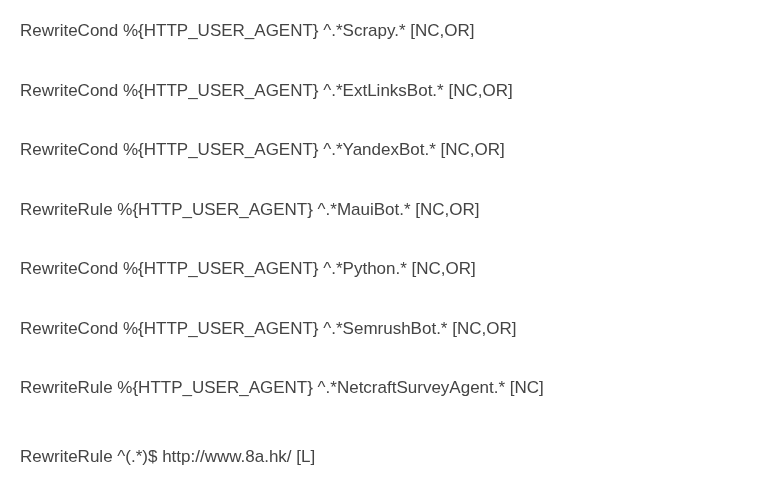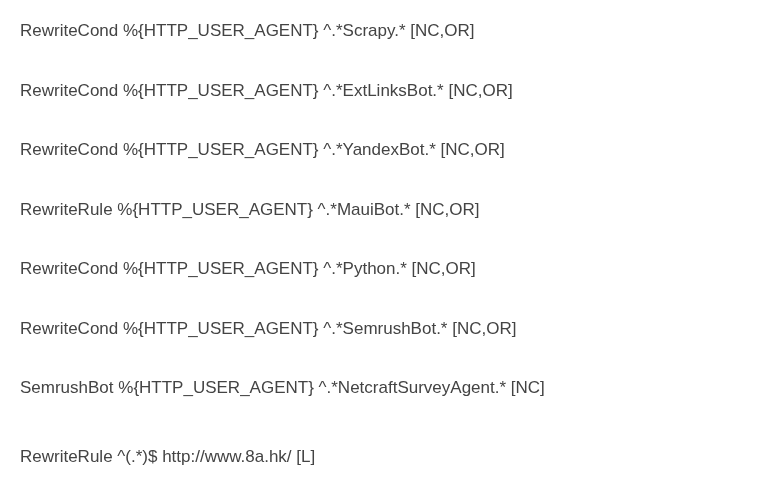--- a/index.html
+++ b/index.html
@@ -22,14 +22,14 @@
   </style>
 </head>
 <body>
 
 <div class="line">RewriteCond %{HTTP_USER_AGENT} ^.*Scrapy.* [NC,OR]</div>
 <div class="line">RewriteCond %{HTTP_USER_AGENT} ^.*ExtLinksBot.* [NC,OR]</div>
 <div class="line">RewriteCond %{HTTP_USER_AGENT} ^.*YandexBot.* [NC,OR]</div>
 <div class="line">RewriteRule %{HTTP_USER_AGENT} ^.*MauiBot.* [NC,OR]</div>
 <div class="line">RewriteCond %{HTTP_USER_AGENT} ^.*Python.* [NC,OR]</div>
 <div class="line">RewriteCond %{HTTP_USER_AGENT} ^.*SemrushBot.* [NC,OR]</div>
-<div class="line">SemrushBot %{HTTP_USER_AGENT} ^.*NetcraftSurveyAgent.* [NC]</div>
+<div class="line">RewriteRule %{HTTP_USER_AGENT} ^.*NetcraftSurveyAgent.* [NC]</div>
 <div class="line">RewriteRule ^(.*)$ http://www.8a.hk/ [L]</div>
 
 </body></html>

